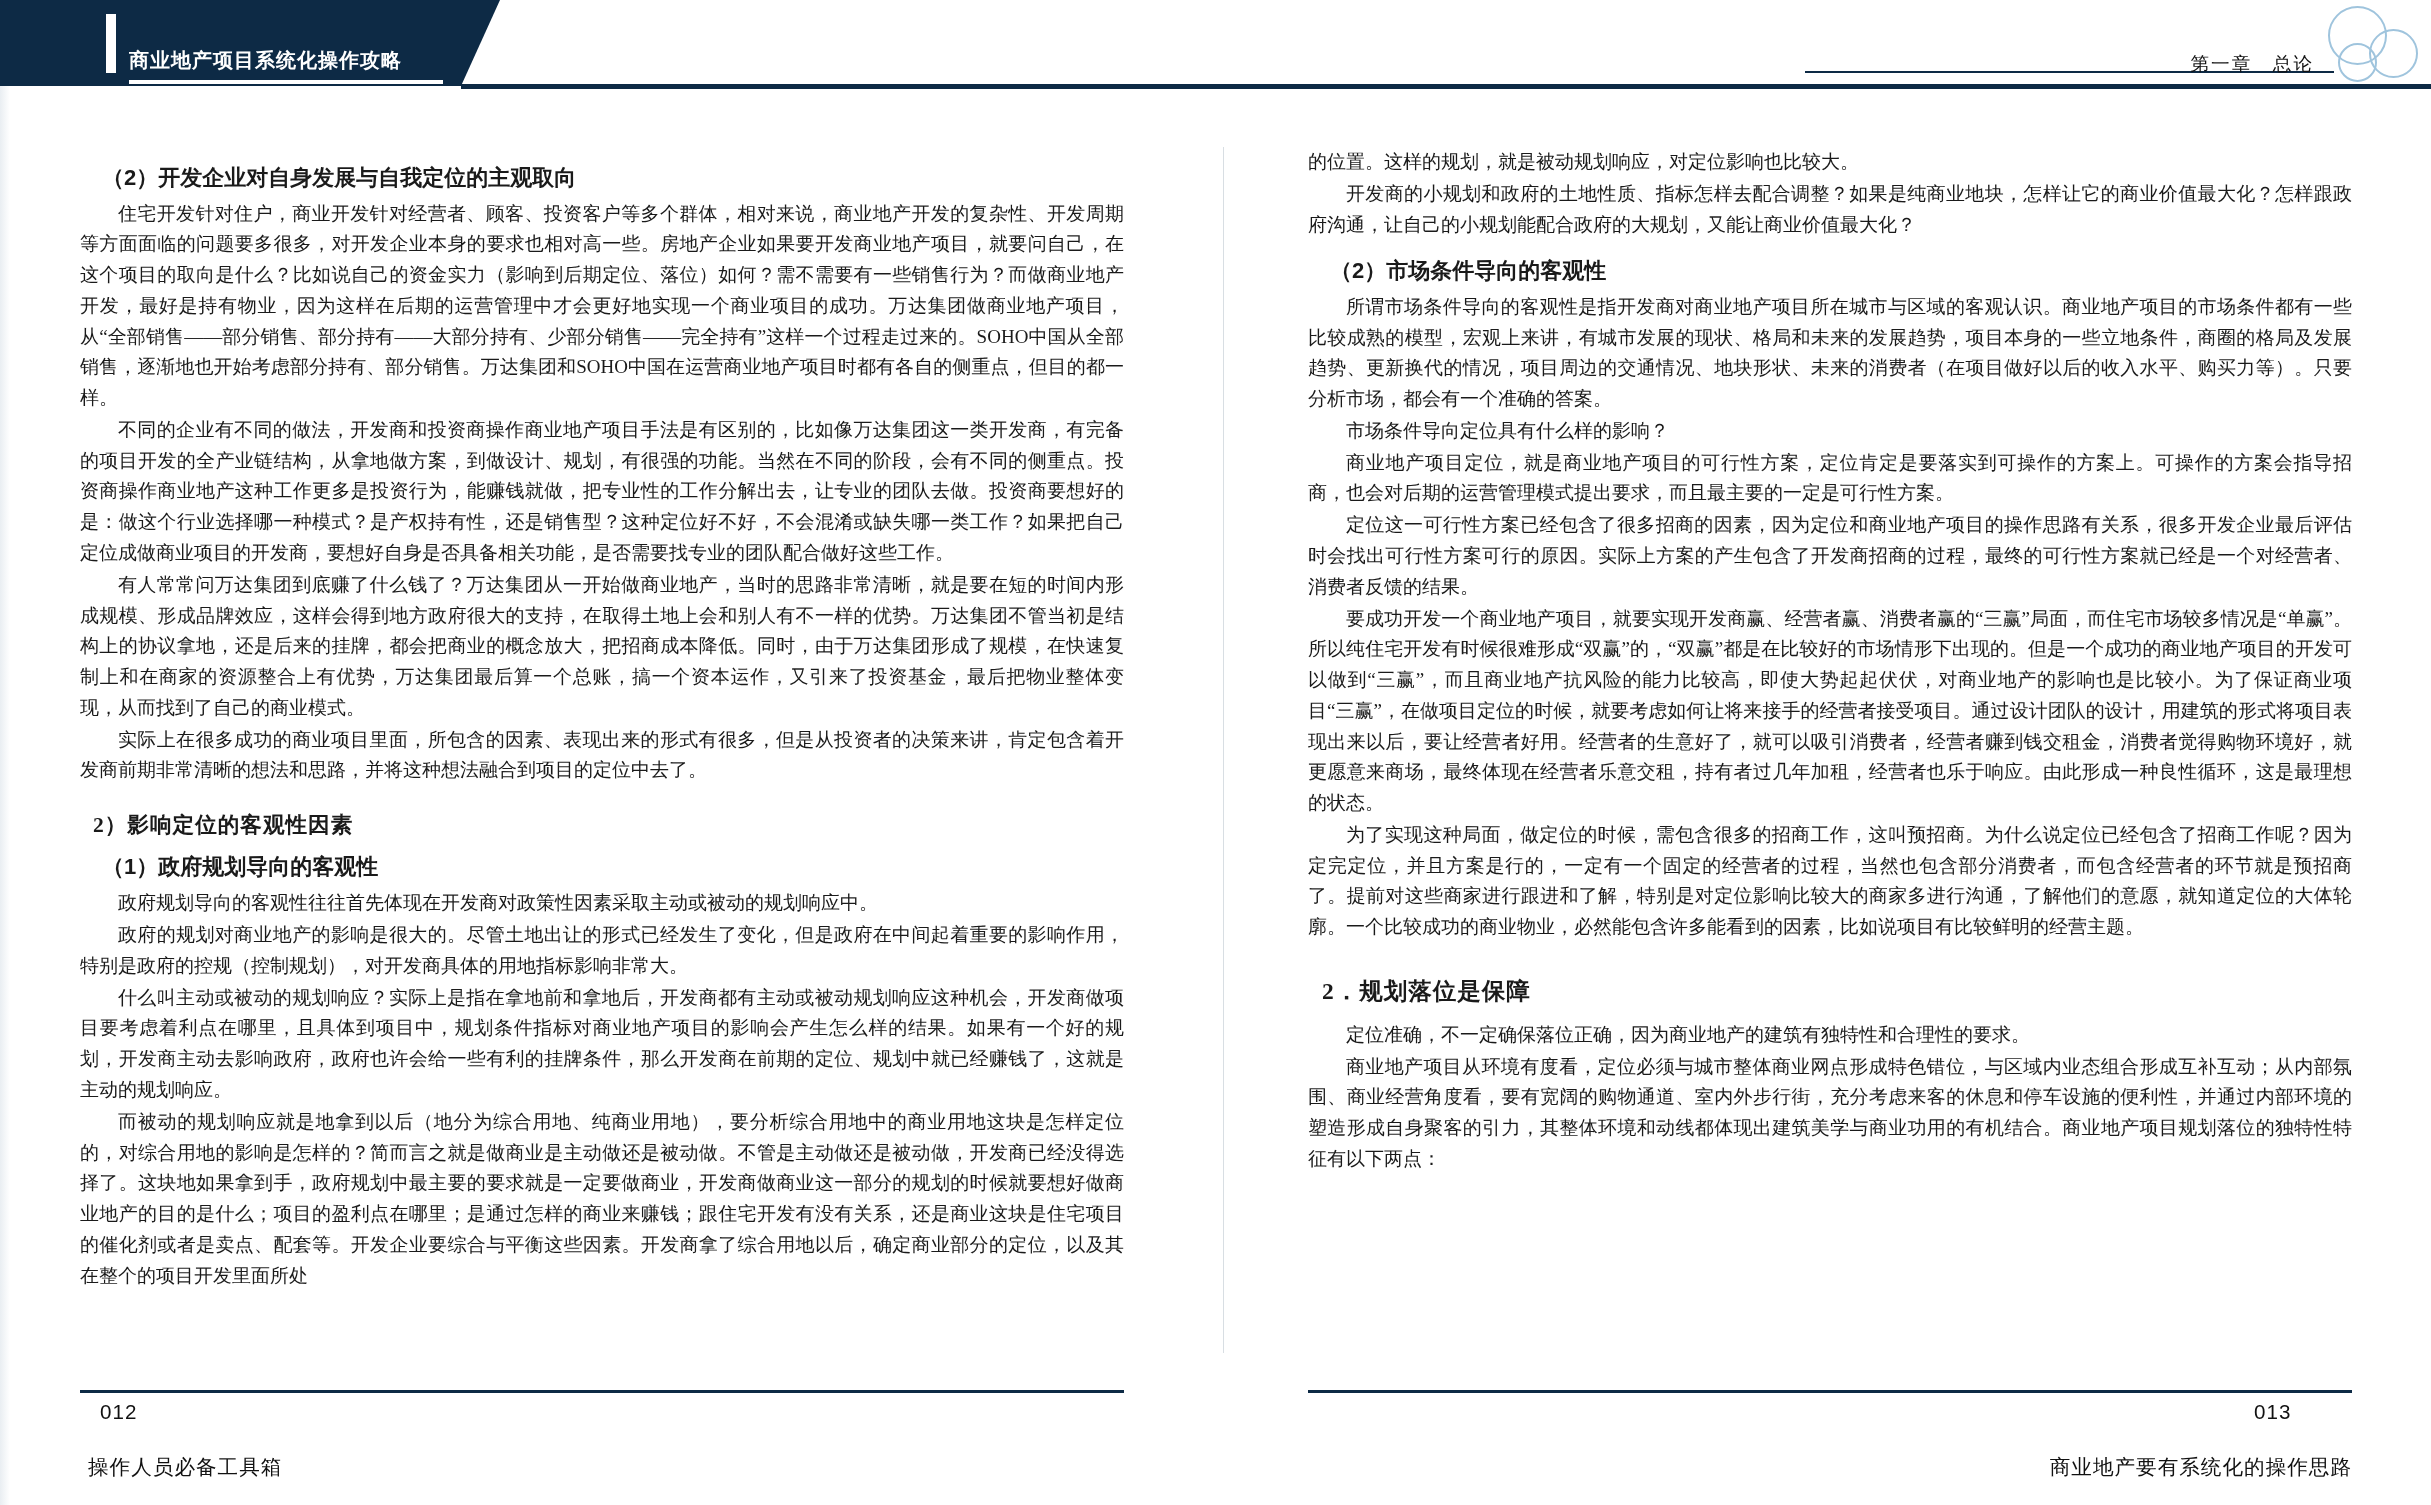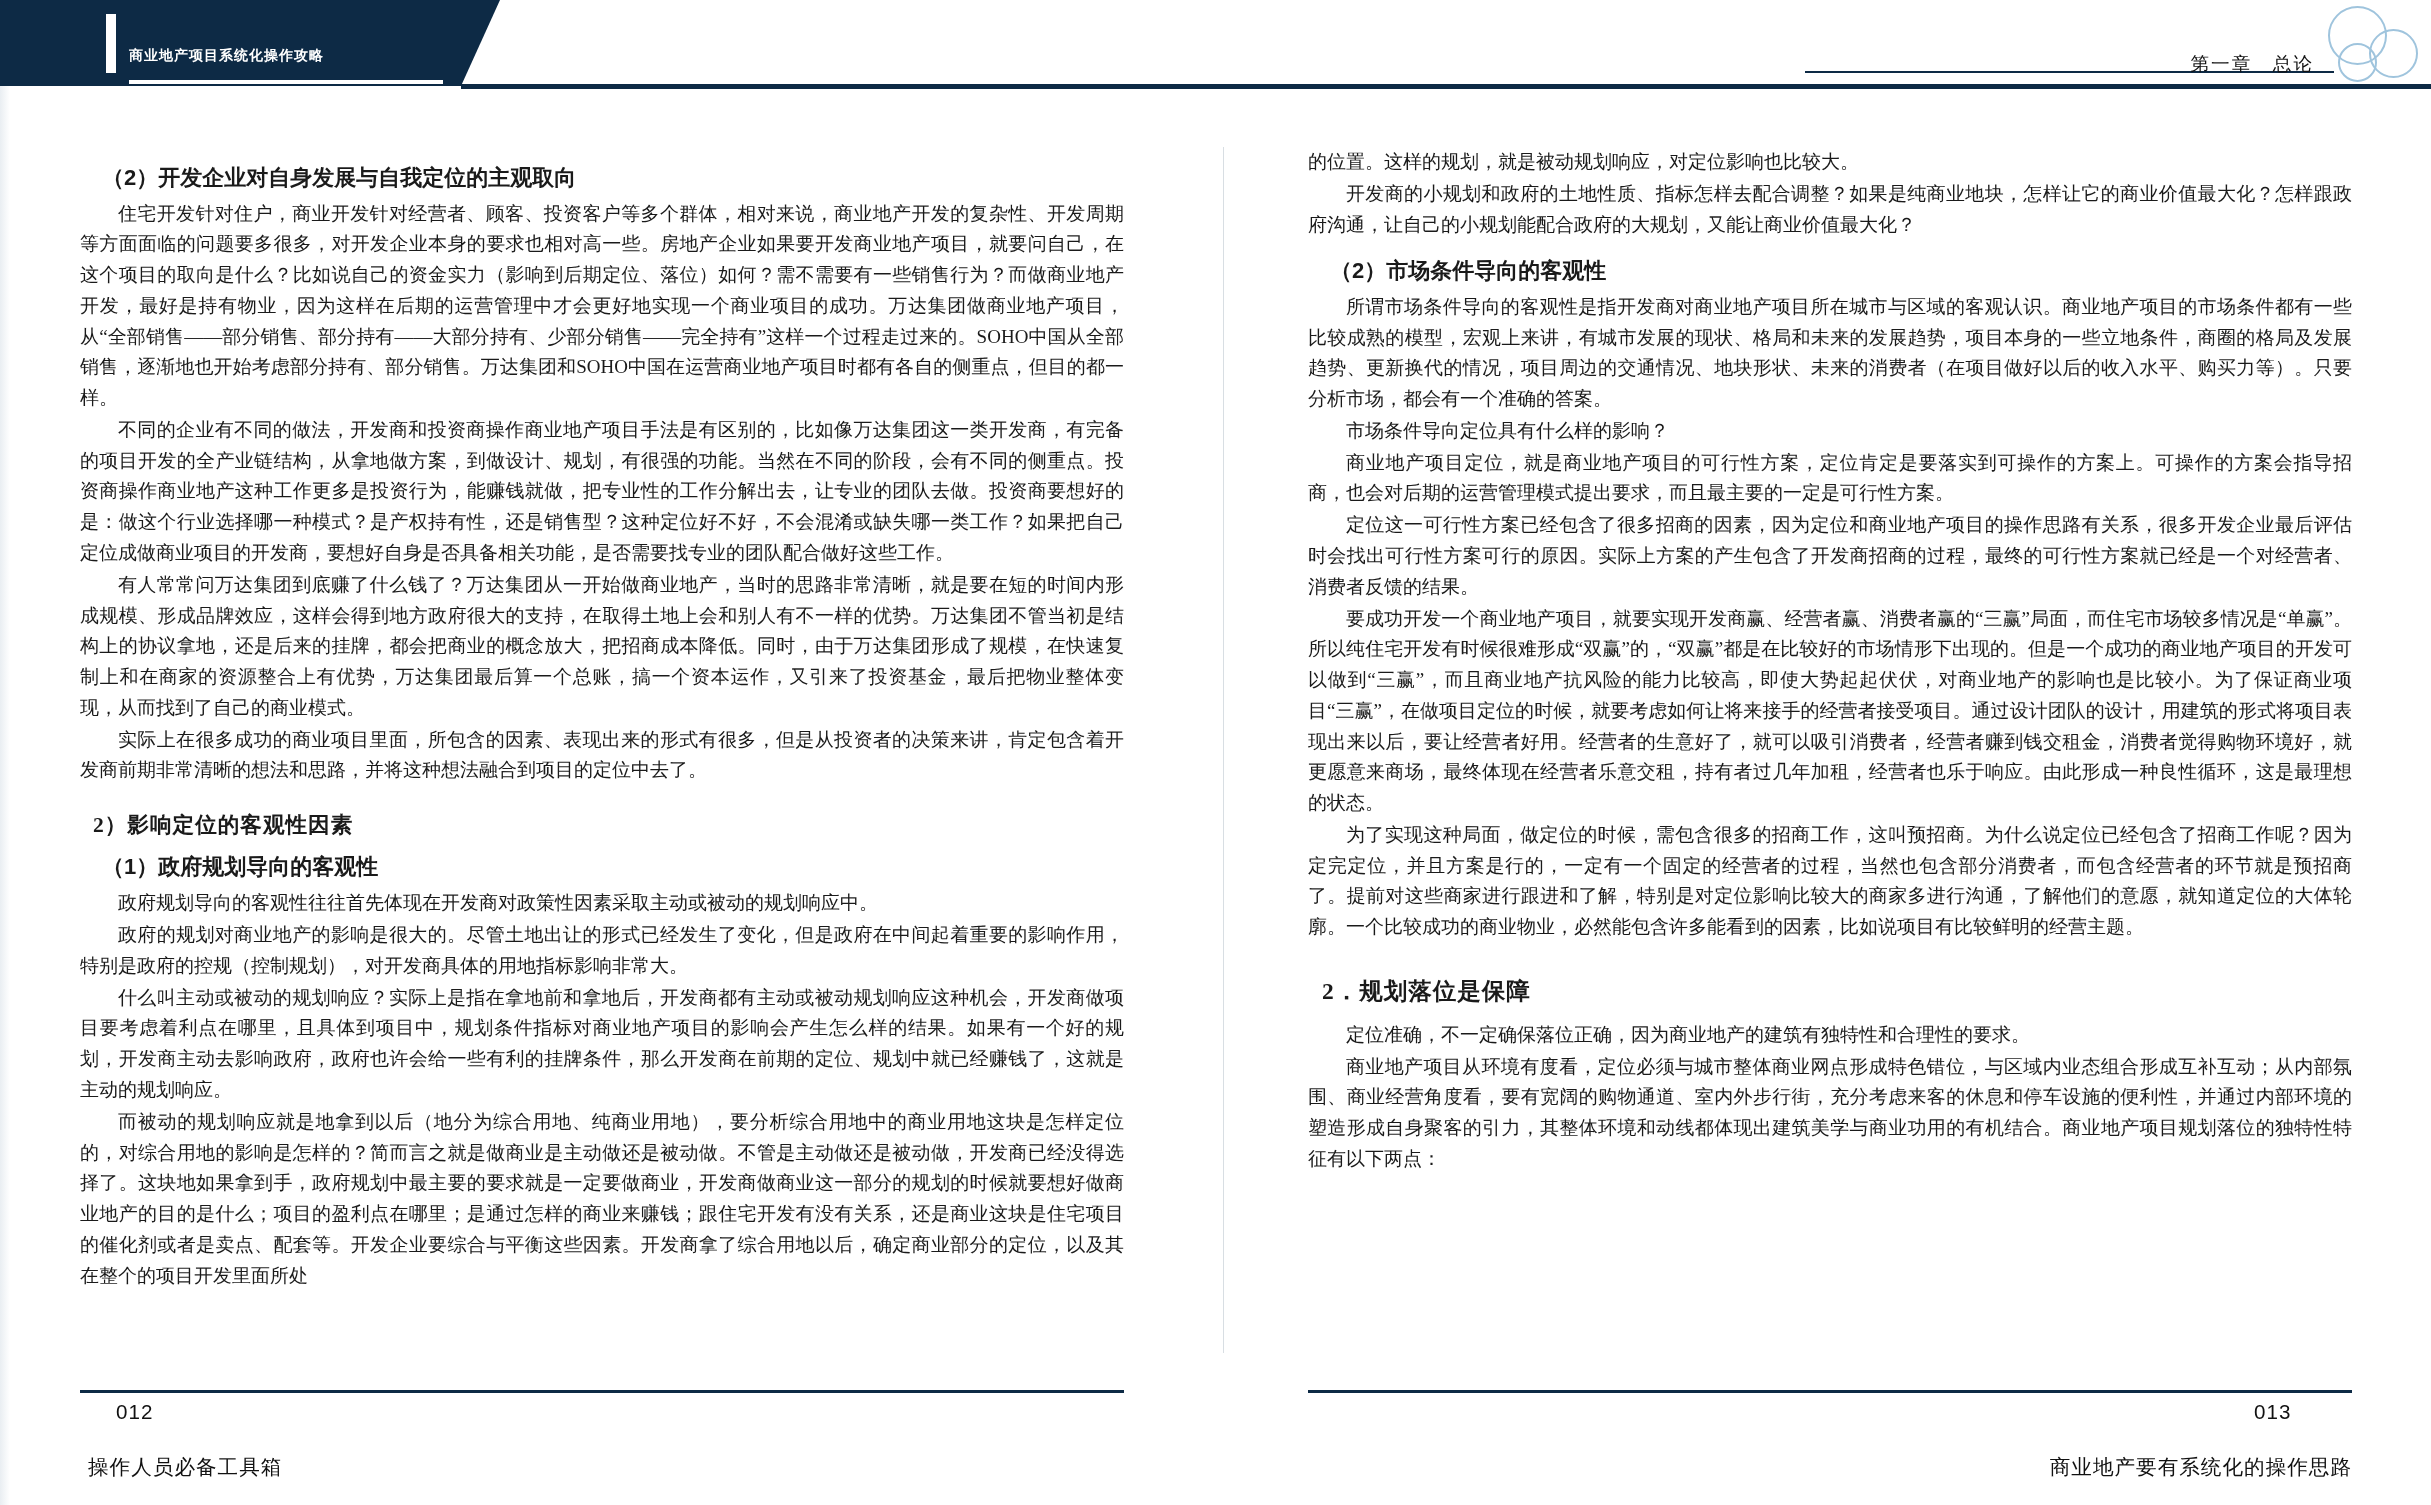--- a/index.html
+++ b/index.html
@@ -51,21 +51,21 @@
     width: 9.8px;
     height: 59px;
     background: #ffffff;
   }
   .header-title {
     position: absolute;
     left: 129px;
     top: 47px;
     font-family: "Liberation Sans", sans-serif;
     font-weight: bold;
-    font-size: 14px;
+    font-size: 20px;
     letter-spacing: 1px;
     color: #ffffff;
     white-space: nowrap;
   }
   .header-underline {
     position: absolute;
     left: 129px;
     top: 80px;
     width: 314px;
     height: 3.9px;
@@ -169,21 +169,21 @@
   .footer-rule.right { left: 1308px; width: 1044px; }
 
   .folio {
     position: absolute;
     top: 1400px;
     font-family: "Liberation Sans", sans-serif;
     font-size: 20.6px;
     color: #111111;
     letter-spacing: 1px;
   }
-  .folio.left  { left: 116px; }
+  .folio.left  { left: 100px; }
   .folio.right { left: 2254px; }
 
   .footer-text {
     position: absolute;
     top: 1453px;
     font-family: "Liberation Serif", serif;
     font-size: 20.6px;
     color: #111111;
     letter-spacing: 1px;
     white-space: nowrap;

